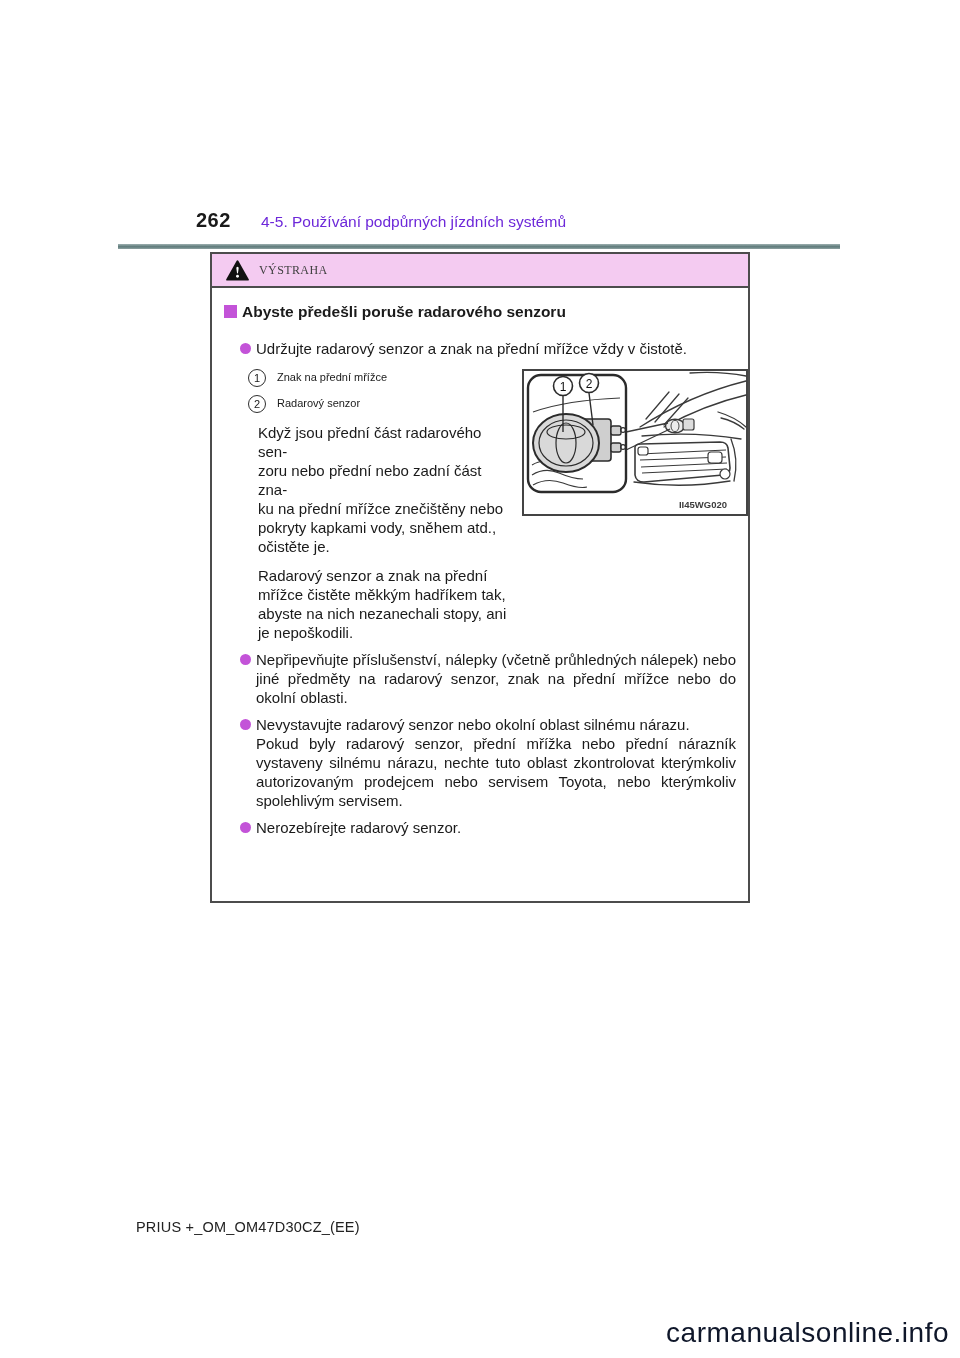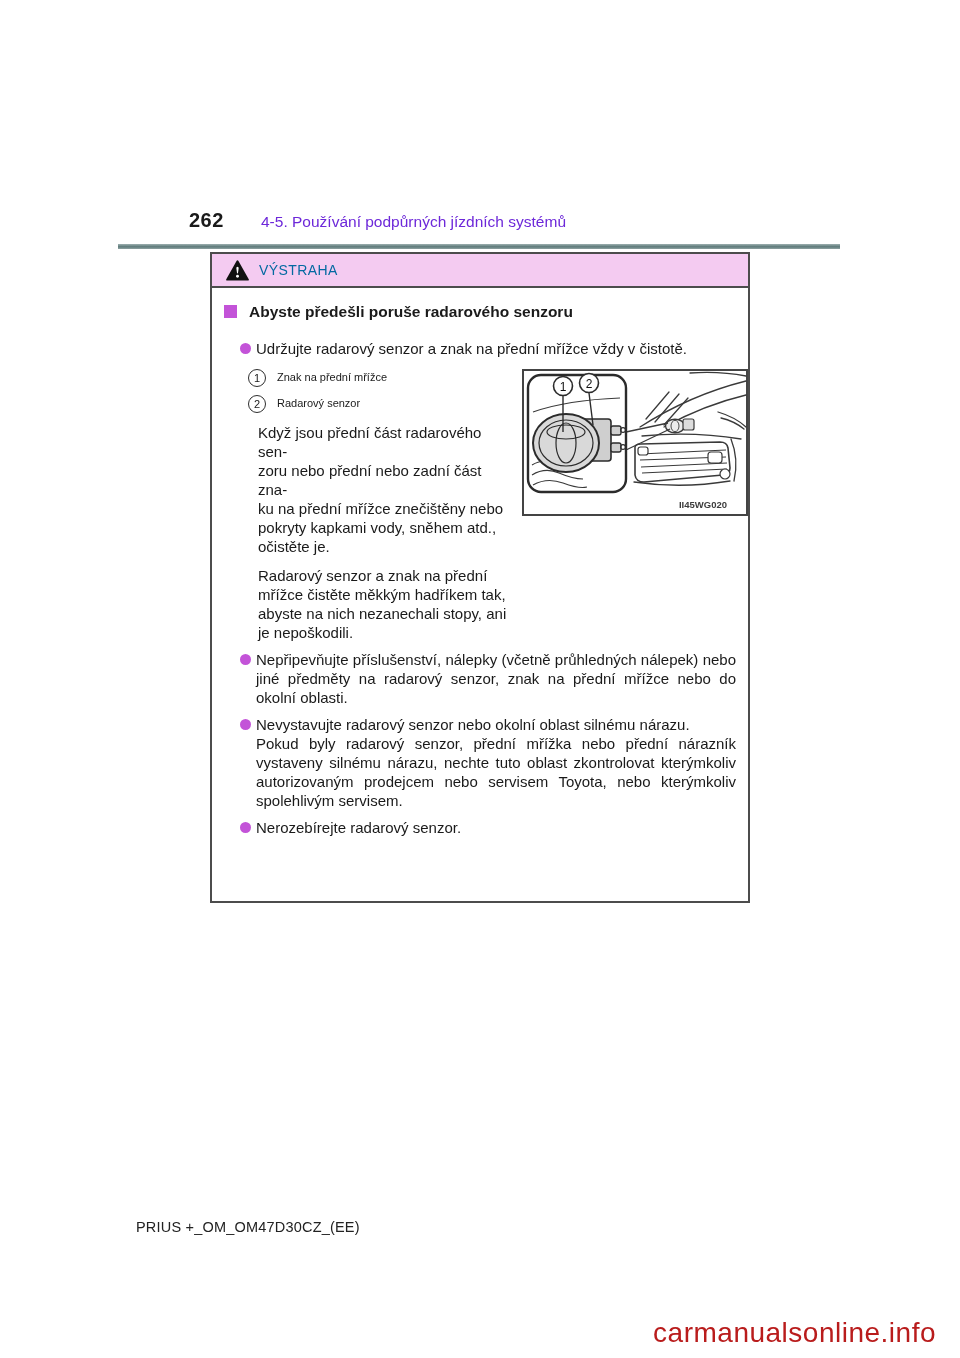--- a/index.html
+++ b/index.html
@@ -1,53 +1,53 @@
 <!DOCTYPE html>
 <html><head>
 <meta charset="utf-8">
 <style>
   html,body{margin:0;padding:0;background:#ffffff;}
   .page{position:relative;width:960px;height:1358px;background:#ffffff;overflow:hidden;
         font-family:"Liberation Sans",sans-serif;color:#1a1a1a;}
 
-  .page-number{position:absolute;left:189px;top:209px;font-size:20px;font-weight:bold;letter-spacing:.5px;}
+  .page-number{position:absolute;left:196px;top:209px;font-size:20px;font-weight:bold;letter-spacing:.5px;}
   .section-title{position:absolute;left:261px;top:213px;font-size:15.5px;color:#6d28d9;}
   .head-rule{position:absolute;left:118px;top:244px;width:722px;height:5px;
              background:linear-gradient(#9db0b0,#5e7a7a 55%,#8fa3a3);}
 
   .warning-box{position:absolute;left:210px;top:252px;width:540px;height:651px;
                border:2px solid #4c4c4c;box-sizing:border-box;background:#fff;overflow:hidden;}
   .warning-header{height:34px;background:#F4CBF1;border-bottom:2px solid #4c4c4c;
                   display:flex;align-items:center;gap:10px;padding-left:14px;box-sizing:border-box;}
   .warn-icon{flex:none;display:block;}
-  .warning-title{font-size:14px;letter-spacing:.4px;color:#0369a1;}
+  .warning-title{font-size:12px;letter-spacing:.4px;color:#404040;font-family:Liberation Serif, serif;}
 
   .warning-body{padding:11px 10px 0 12px;font-size:15px;line-height:19px;}
 
-  .section-heading{display:flex;gap:12px;font-weight:bold;font-size:15.5px;margin:3px 0 18px 0;}
+  .section-heading{display:flex;gap:5px;font-weight:bold;font-size:15.5px;margin:3px 0 18px 0;}
   .square-bullet{flex:none;width:13px;height:13px;background:#C353D8;margin-top:3px;}
 
   .para{margin:8px 0 0 34px;text-align:justify;}
 
   .bullet-item{display:flex;margin-top:8px;justify-content:center;}
   .round-bullet{flex:none;width:11px;height:11px;border-radius:50%;background:#C353D8;margin:4px 5px 0 16px;}
   .bullet-text{flex:1;text-align:justify;white-space:pre-line;padding-right:2px;}
 
   .columns{display:flex;margin-top:9px;}
   .left-col{width:288px;flex:none;}
   .callout-item{display:flex;gap:11px;margin:1px 0 7px 24px;align-items:flex-start;}
   .callout-num{flex:none;width:16px;height:16px;border:1.4px solid #2e2e2e;border-radius:50%;
                font-size:11px;line-height:16px;text-align:center;margin-top:1px;box-sizing:content-box;}
   .callout-label{font-size:11px;}
   .col-para{margin:10px 0 0 34px;white-space:pre-line;}
 
   .figure-wrap{flex:none;margin-left:10px;margin-top:2px;}
 
   .footer{position:absolute;left:136px;top:1219px;font-size:14.5px;color:#222;letter-spacing:.2px;}
-  .watermark{position:absolute;right:24px;top:1317px;font-size:28px;color:#b91c1c;letter-spacing:.5px;}
+  .watermark{position:absolute;right:11px;top:1317px;font-size:28px;color:#0f172a;letter-spacing:.5px;}
 </style>
 </head>
 <body>
 
 <div class="page">
 
   <div class="page-number">262</div>
   <div class="section-title">4-5. Používání podpůrných jízdních systémů</div>
   <div class="head-rule"></div>
 

